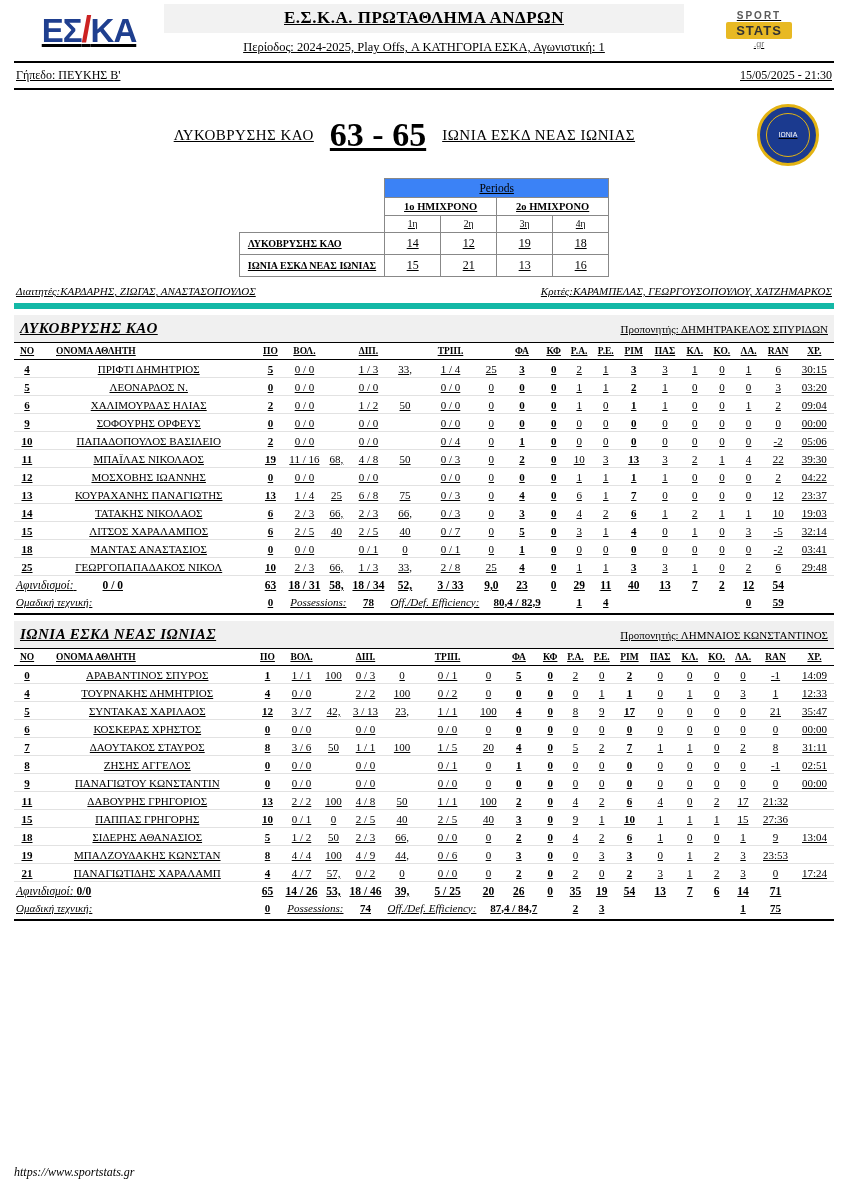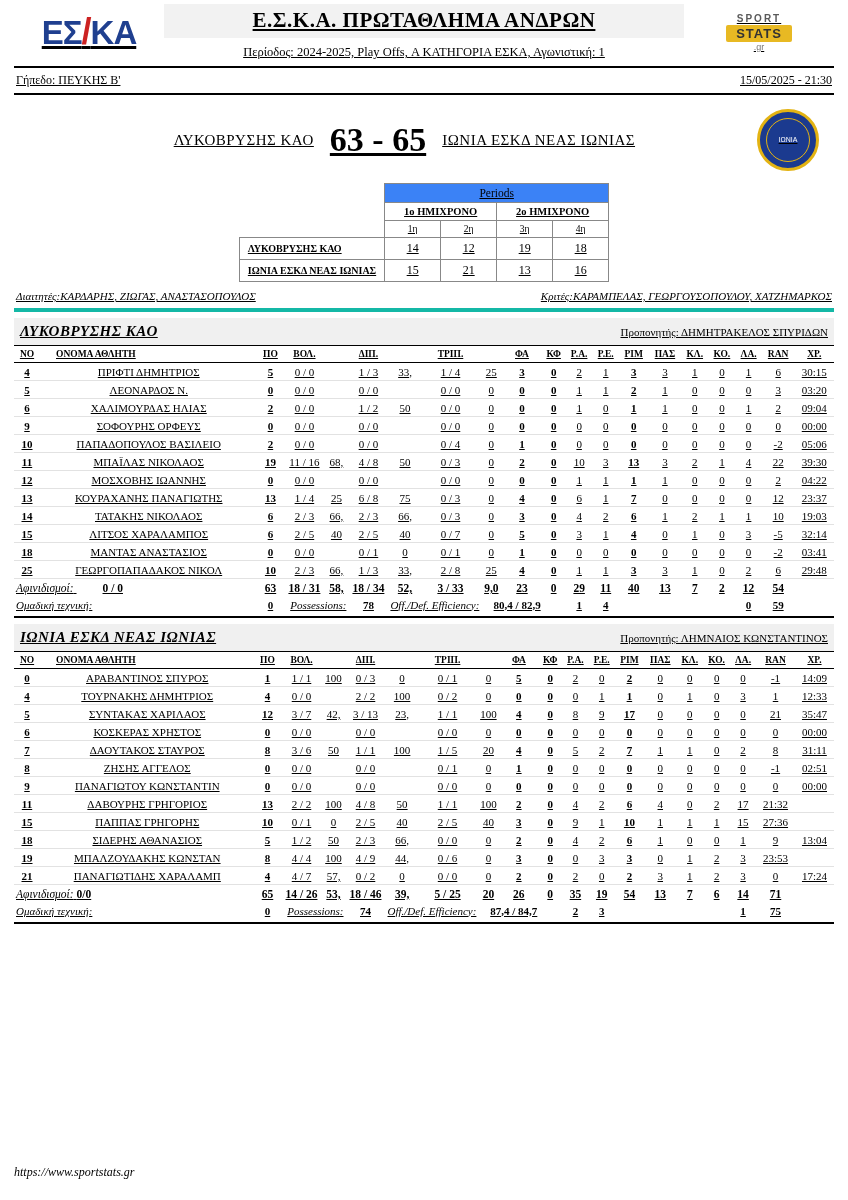--- a/index.html
+++ b/index.html
@@ -19,21 +19,21 @@
     border-bottom: 2px solid #000;
     padding: 4px 0 6px 0;
   }
   .logo-left {
     width: 150px; display:flex; align-items:center; justify-content:center;
   }
   .eska-logo { font-family:"Liberation Sans", sans-serif; font-weight:bold; font-size:33px;
     color:#1f3f8f; letter-spacing:-1px; position:relative; }
   .eska-logo .slash { color:#cc2222; font-size:36px; }
   .header-center { flex:1; text-align:center; }
-  .header-title { font-size:21px; font-weight:bold; letter-spacing:0.5px; background:#f2f2f2;
+  .header-title { font-size:17px; font-weight:bold; letter-spacing:0.5px; background:#f2f2f2;
      padding:4px 0 5px 0; }
   .header-sub { font-size:12.5px; margin-top:7px; }
   .logo-right { width:150px; display:flex; align-items:center; justify-content:center; }
   .ss-logo { text-align:center; font-family:"Liberation Sans", sans-serif; }
   .ss-logo .ss-top { font-size:10px; letter-spacing:2px; color:#5a5a5a; font-weight:bold;}
   .ss-logo .ss-badge { background:#e8b923; color:#333; font-weight:bold; font-size:13px;
      padding:1px 10px; border-radius:2px; letter-spacing:1px; display:inline-block; }
   .ss-logo .ss-gr { font-size:9px; color:#777; }
 
   .venue-row { display:flex; justify-content:space-between; font-size:12px;
@@ -56,21 +56,21 @@
   table.periods { border-collapse:collapse; font-size:11.5px; }
   table.periods td, table.periods th { border:1px solid #888; padding:3px 8px; }
   table.periods .phead { text-align:center; font-weight:normal; background:#3b82f6; }
   table.periods .tname { font-weight:bold; font-size:10px; text-align:left; padding-left:8px; }
   table.periods .num { text-align:center; font-size:12px; width:56px; }
   table.periods .half { text-align:center; font-weight:bold; font-size:10.5px; }
   table.periods .qh { text-align:center; font-size:9.5px; }
   .nb { border:none !important; }
 
   .refs-row { display:flex; justify-content:space-between; font-size:11px; font-style:italic;
-     padding:8px 2px 6px 2px; border-bottom:4px solid #14b8a6; }
+     padding:8px 2px 6px 2px; border-bottom:6px solid #14b8a6; }
 
   
   .team-head { display:flex; align-items:baseline; justify-content:space-between;
       background:#f0f0f0; padding:5px 6px; border-bottom:1px solid #000; margin-top:6px; }
   .team-head .tn { font-size:15px; font-weight:bold; font-style:italic; letter-spacing:0.5px; }
   .team-head .coach { font-size:11px; }
 
   table.box { width:100%; border-collapse:collapse; font-size:11px; }
   table.box th { font-size:9.5px; font-weight:bold; padding:3px 1px; border-bottom:1px solid #000;
      text-align:center; white-space:nowrap; }

